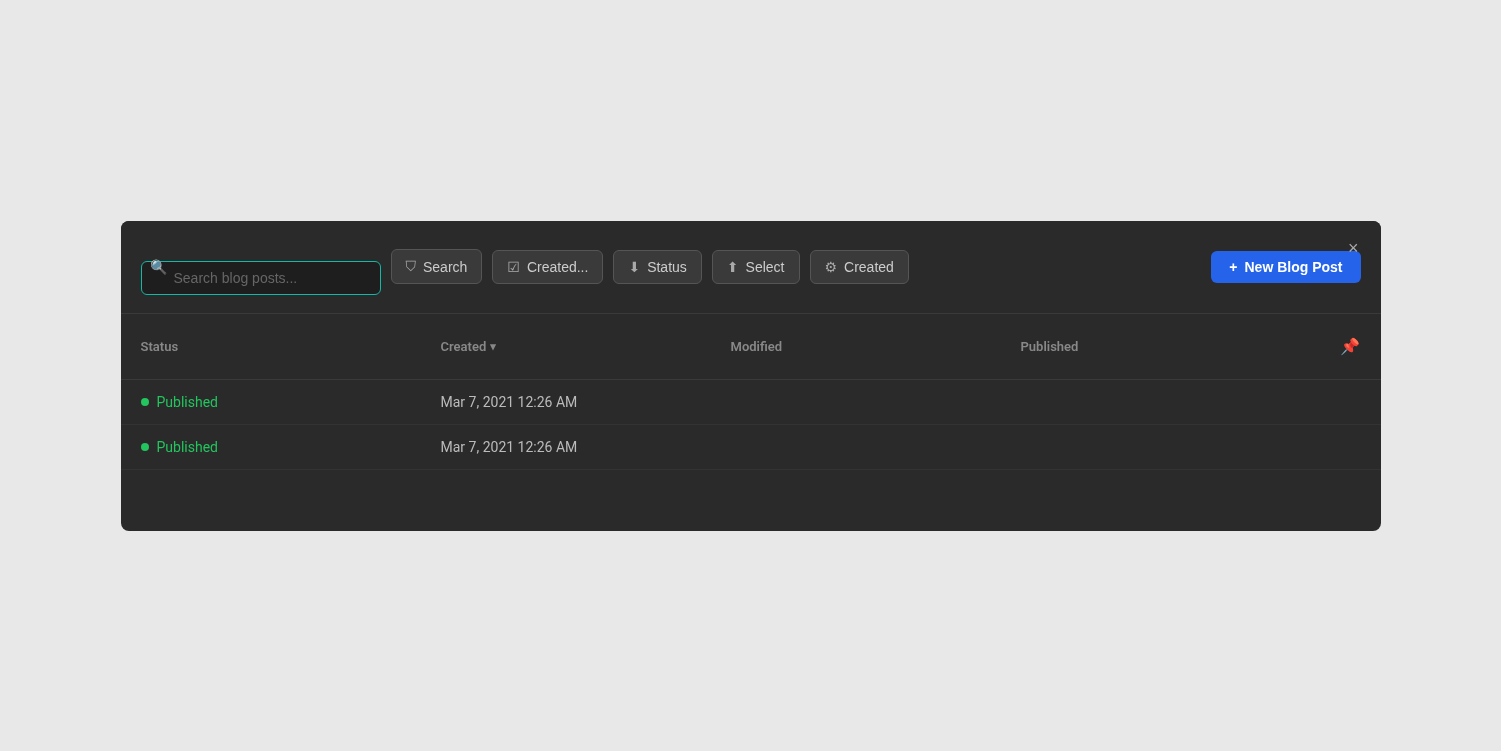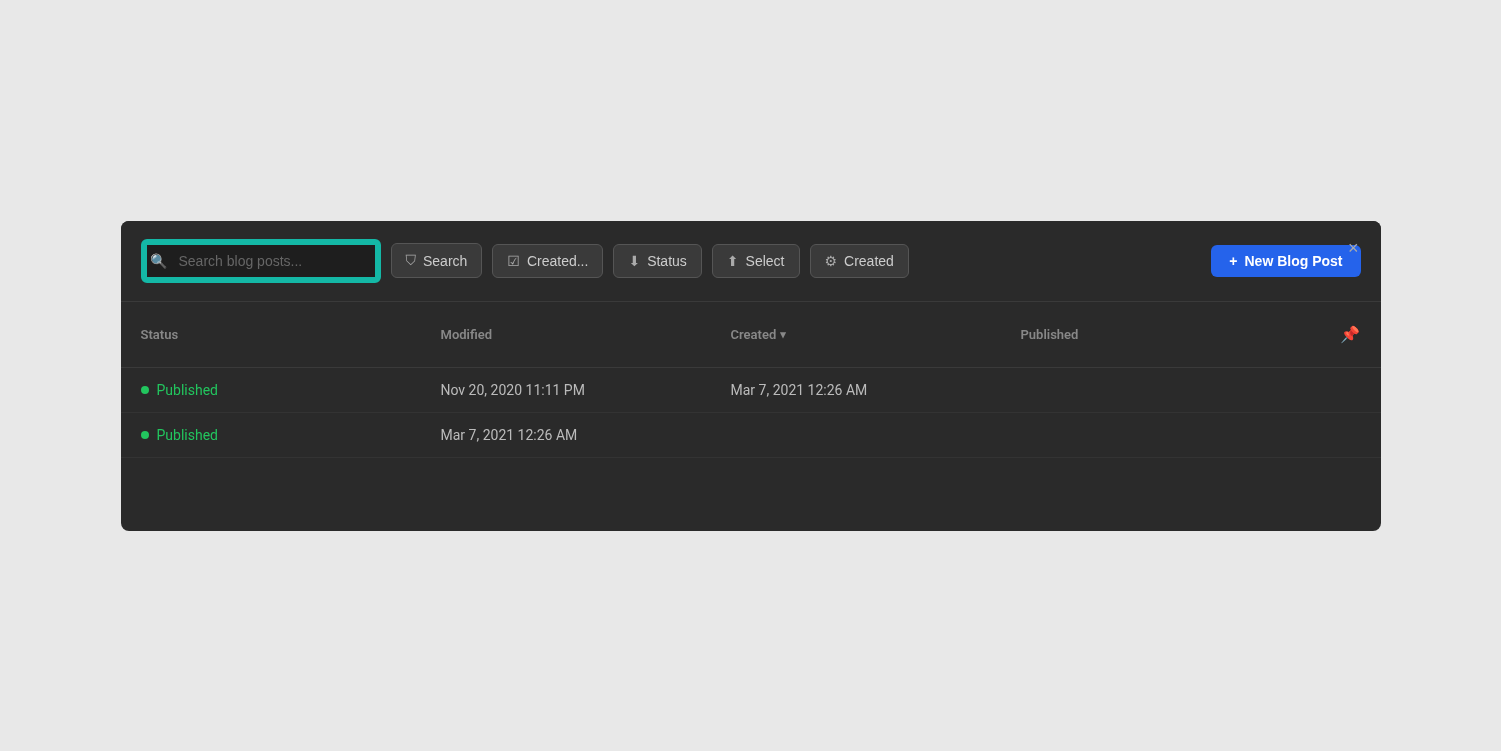--- a/index.html
+++ b/index.html
@@ -57,27 +57,28 @@
 
     .search-icon-inner {
       position: absolute;
       left: 10px;
       color: #888;
       font-size: 14px;
     }
 
     .search-input {
       background-color: #1e1e1e;
-      border: 6px solid #14b8a6;
+      border: 1px solid #14b8a6;
       border-radius: 6px;
       color: #ccc;
       font-size: 14px;
       padding: 8px 12px 8px 32px;
       width: 240px;
       outline: none;
+      margin-top: 22px;
     }
 
     .search-input::placeholder {
       color: #666;
     }
 
     .toolbar-button {
       display: flex;
       align-items: center;
       gap: 7px;
@@ -220,40 +221,39 @@
       <span>New Blog Post</span>
     </button>
 
   </div>
 
   <div class="table-header">
     <div class="table-header-cell">
       <span>Status</span>
     </div>
     <div class="table-header-cell">
-      <span>Modified</span>
-    </div>
-    <div class="table-header-cell">
       <span>Created</span>
       <span class="sort-icon">▾</span>
+    </div>
+    <div class="table-header-cell">
+      <span>Modified</span>
     </div>
     <div class="table-header-cell">
       <span>Published</span>
     </div>
     <div class="table-header-cell pin-icon-cell">
       <span>📌</span>
     </div>
   </div>
 
   <div class="table-row">
     <div class="table-cell status-cell">
       <span class="status-dot"></span>
       <span class="status-label">Published</span>
     </div>
-    <div class="table-cell">Nov 20, 2020 11:11 PM</div>
     <div class="table-cell">Mar 7, 2021 12:26 AM</div>
     <div class="table-cell pin-icon-cell"></div>
   </div>
 
   <div class="table-row">
     <div class="table-cell status-cell">
       <span class="status-dot"></span>
       <span class="status-label">Published</span>
     </div>
     <div class="table-cell">Mar 7, 2021 12:26 AM</div>

